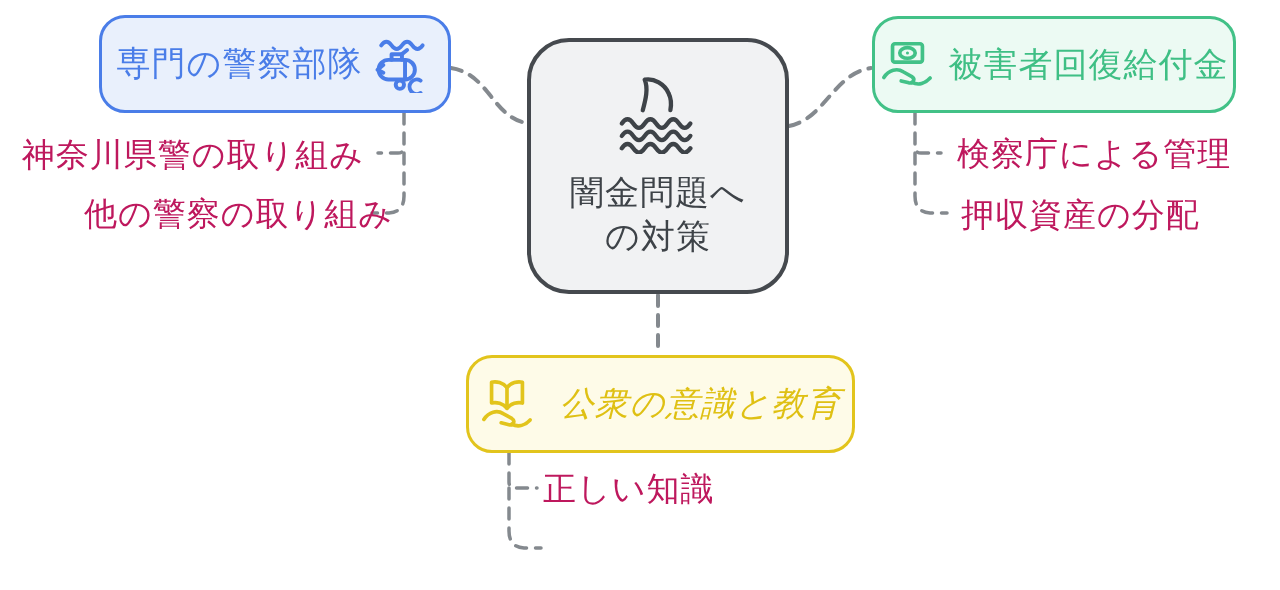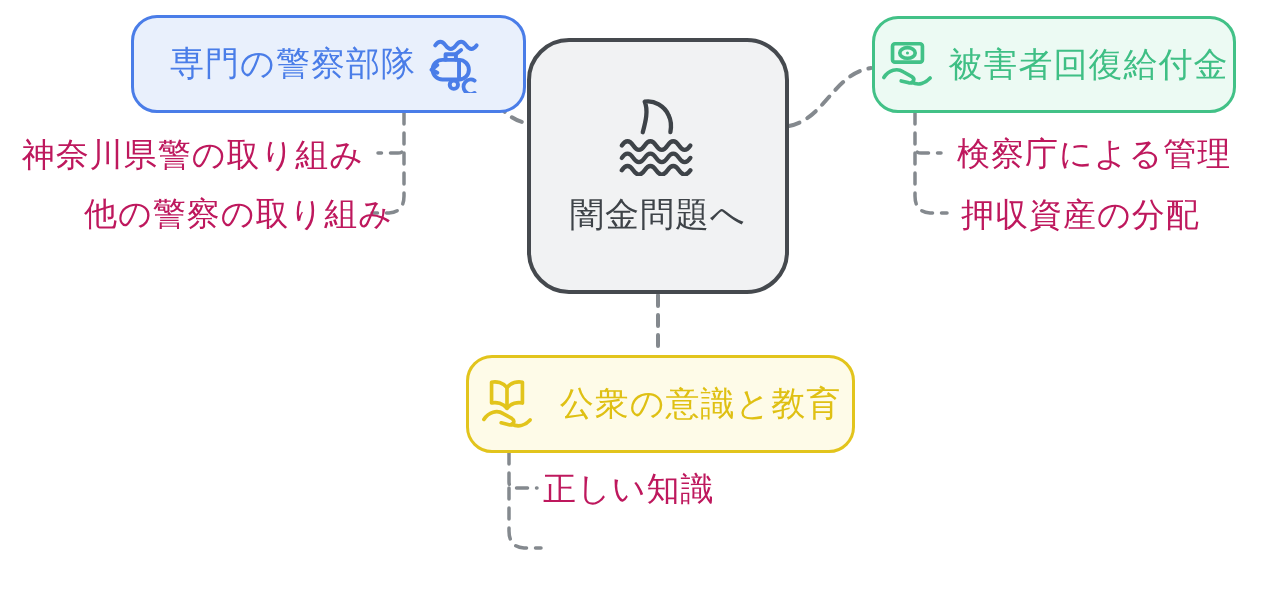--- a/index.html
+++ b/index.html
@@ -17,30 +17,30 @@
   .node{
     position:absolute;
     display:flex;align-items:center;justify-content:center;
     box-sizing:border-box;
     border-radius:26px;
     white-space:nowrap;
   }
   .node-label{font-size:34px;font-weight:400;letter-spacing:1px;}
 
   .node-police{
-    left:99px;top:15px;width:395px;height:98px;
-    border:3.5px solid #4A7DE8;background:#E9F0FC;color:#4A7DE8;gap:13px;margin-left:32px;
+    left:99px;top:15px;width:352px;height:98px;
+    border:3.5px solid #4A7DE8;background:#E9F0FC;color:#4A7DE8;gap:13px;
   }
   .node-compensation{
     left:872px;top:16px;width:364px;height:97px;
     border:3.5px solid #42C187;background:#ECFAF3;color:#3FBF85;gap:15px;
   }
   .node-education{
     left:466px;top:355px;width:389px;height:98px;
-    border:3.5px solid #E2C41C;background:#FEFBE8;color:#DFC013;gap:26px;
+    border:3.5px solid #E2C41C;background:#FEFBE8;color:#DFC013;gap:26px;font-style:italic;
   }
   .node-center{
     left:527px;top:38px;width:262px;height:256px;
     border:4px solid #45494E;background:#F1F2F3;color:#3E4348;
     border-radius:42px;
     flex-direction:column;
   }
   .center-label{font-size:34px;line-height:44px;text-align:center;margin-top:16px;letter-spacing:1px;}
 
   .icon{display:block;flex:0 0 auto;}
@@ -76,20 +76,21 @@
 
   <div class="node node-center">
     <svg class="icon" width="88" height="80" viewBox="0 0 92 84" fill="none" stroke="#3E4348" stroke-width="4.5" stroke-linecap="round" stroke-linejoin="round">
       <path d="M30,38 C33,27 36,15 32,6 C42,4 53,11 57,20 C60,26 60,33 59,38"></path>
       <path d="M8,52 q6,-9 12,0 t12,0 t12,0 t12,0 t12,0 t12,0"></path>
       <path d="M8,65 q6,-9 12,0 t12,0 t12,0 t12,0 t12,0 t12,0"></path>
       <path d="M8,78 q6,-9 12,0 t12,0 t12,0 t12,0 t12,0 t12,0"></path>
     </svg>
     <div class="center-label">
       <div>闇金問題へ</div>
+      <div>の対策</div>
     </div>
   </div>
 
   <div class="node node-police">
     <span class="node-label">専門の警察部隊</span>
     <svg class="icon" width="58" height="58" viewBox="0 0 56 56" fill="none" stroke="#4A7DE8" stroke-width="3.8" stroke-linecap="round" stroke-linejoin="round">
       <path d="M6,10 q5,-7 10,0 t10,0 t10,0 t10,0"></path>
       <path d="M13,24 H29 A9.5,9.5 0 1 1 29,43 H13 A9.5,9.5 0 0 1 13,24 Z"></path>
       <path d="M16,24 V18.5 H26 V24"></path>
       <path d="M26,18.5 l5,-4"></path>

